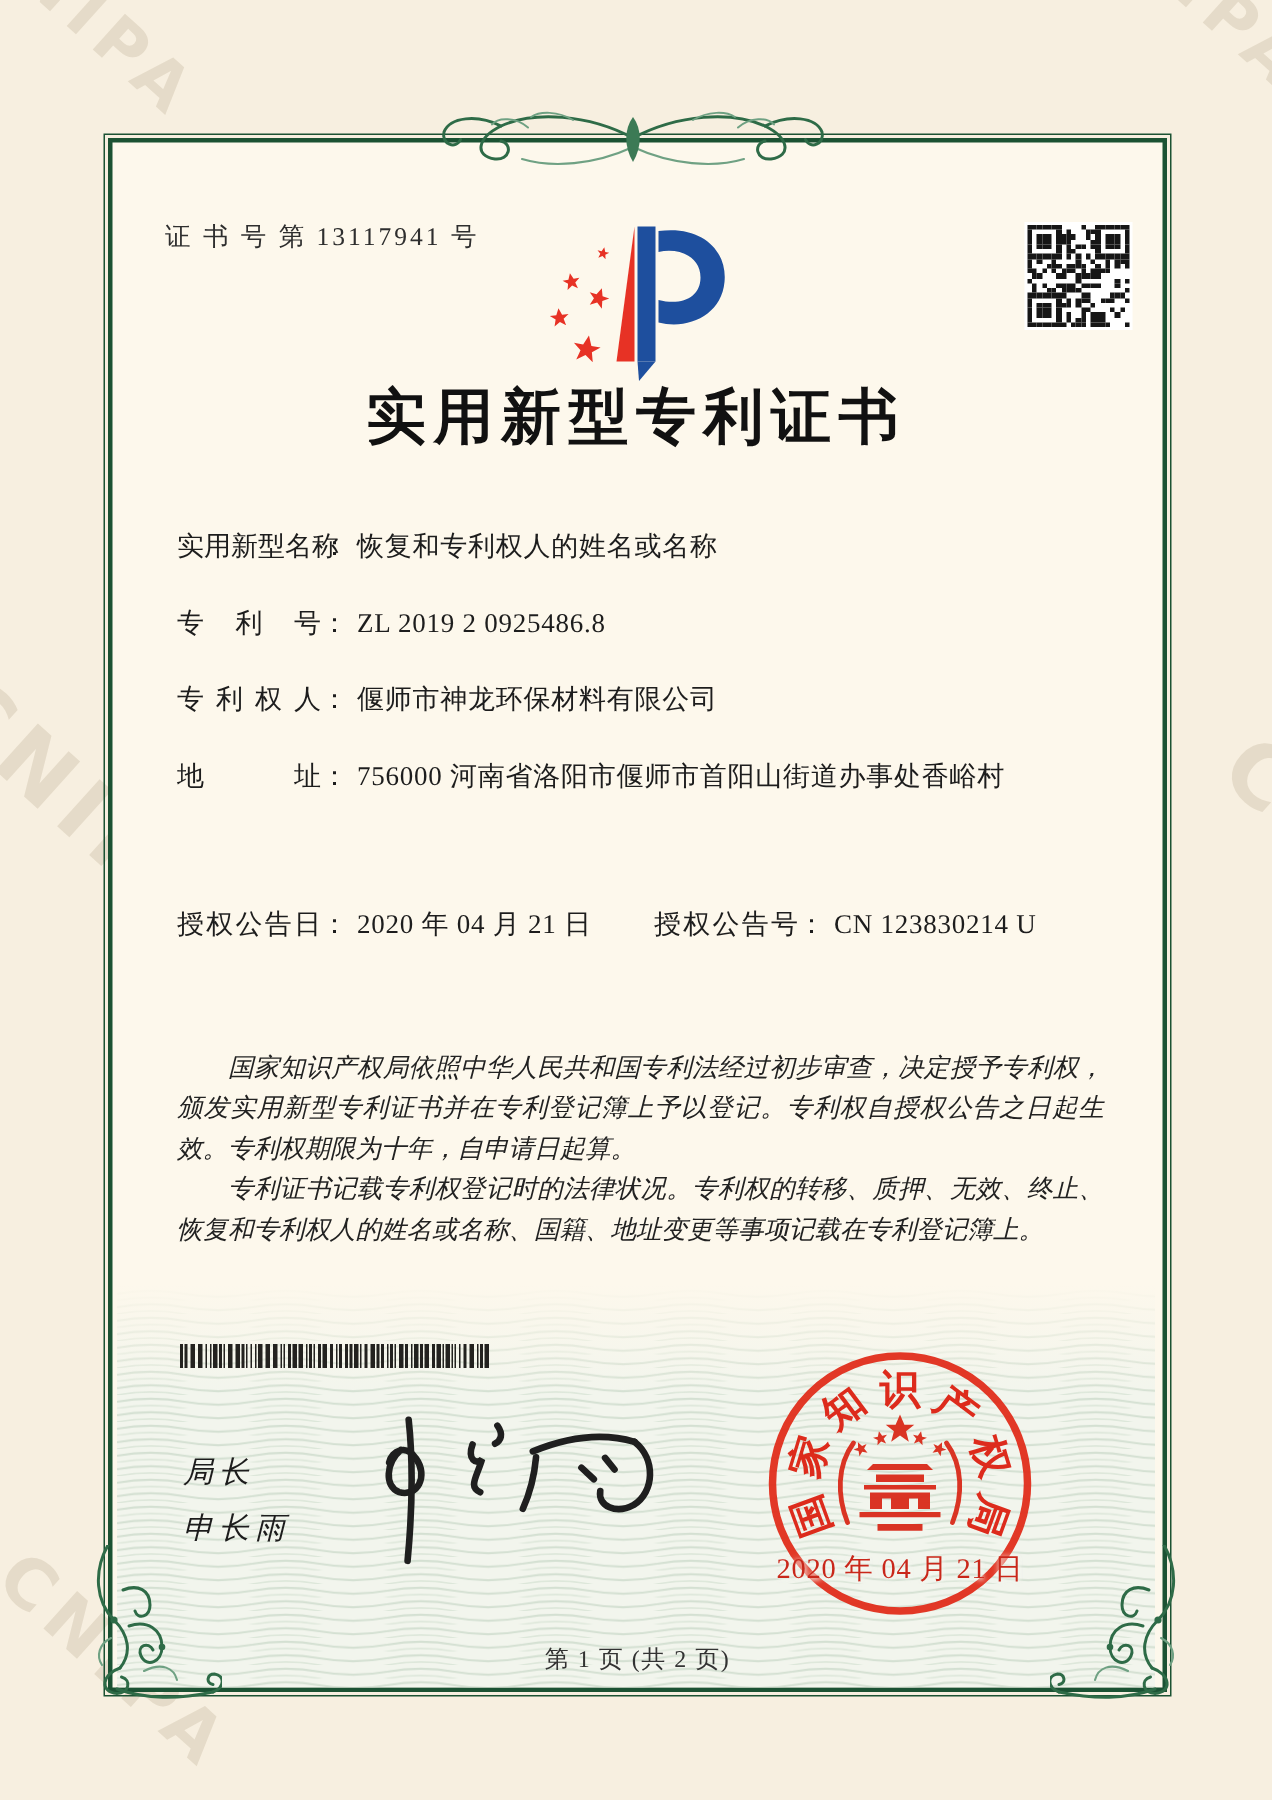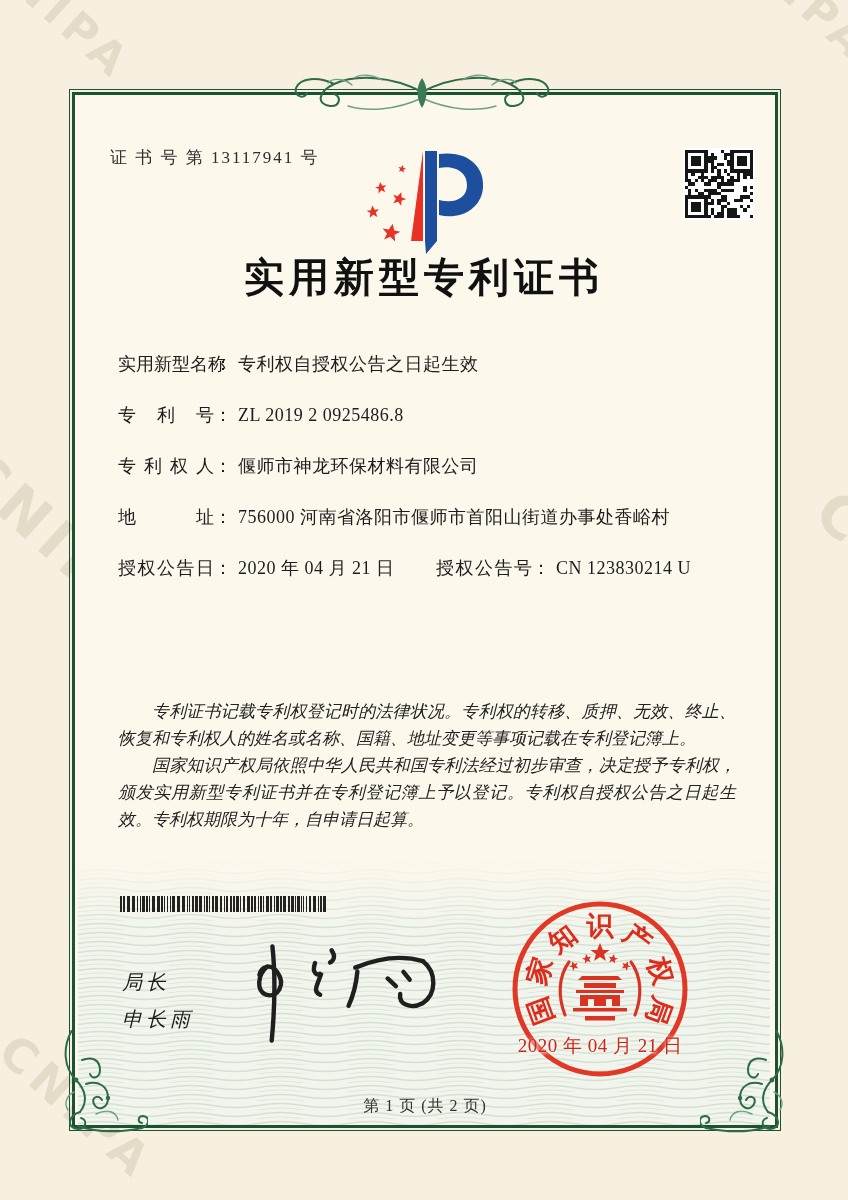--- a/index.html
+++ b/index.html
@@ -29,21 +29,21 @@
       display:grid;grid-template-columns:repeat(21,1fr);grid-template-rows:repeat(21,1fr);padding:2px;box-sizing:border-box;}
   .qr div{background:#161616;}
   .title{position:absolute;left:0;top:250px;width:848px;text-align:center;z-index:4;
          font-size:40px;font-weight:bold;letter-spacing:5px;color:#111;}
 
   .fields{position:absolute;left:118px;top:352px;width:620px;z-index:4;font-size:18px;color:#1d1d1d;}
   .field-row{height:51px;line-height:24px;white-space:nowrap;}
   .f-label{display:inline-block;width:96px;text-align:justify;text-align-last:justify;vertical-align:top;}
   .f-colon{vertical-align:top;}
   .f-value{margin-left:6px;vertical-align:top;letter-spacing:0.5px;}
-  .grant{position:relative;}
+  .grant{position:relative;margin-top:48px;}
   .grant-no{position:absolute;left:318px;top:0;}
 
   .body-text{position:absolute;left:118px;top:698px;width:618px;z-index:4;font-size:17px;line-height:27px;
              color:#222;text-align:justify;font-style:italic;}
   .body-text p{margin:0;text-indent:2em;}
 
   .barcode{position:absolute;left:120px;top:896px;width:216px;height:16px;z-index:4;font-size:0;white-space:nowrap;}
   .barcode i{display:inline-block;height:16px;background:#23221f;vertical-align:top;}
 
   .signer{position:absolute;left:122px;top:970px;z-index:4;font-size:20px;color:#1c1c1c;font-style:italic;}
@@ -377,42 +377,42 @@
       <div style="grid-row-start: 21; grid-column-start: 15;"></div>
       <div style="grid-row-start: 21; grid-column-start: 16;"></div>
       <div style="grid-row-start: 21; grid-column-start: 17;"></div>
       <div style="grid-row-start: 21; grid-column-start: 21;"></div>
     </div>
 
   <div class="title">实用新型专利证书</div>
 
   <div class="fields">
     <div class="field-row">
-      <span class="f-label">实用新型名称</span><span class="f-colon">：</span><span class="f-value">专利权自授权公告之日起生效</span>
+      <span class="f-label">实用新型名称</span><span class="f-colon">：</span><span class="f-value">恢复和专利权人的姓名或名称</span>
     </div>
     <div class="field-row">
       <span class="f-label">专利号</span><span class="f-colon">：</span><span class="f-value">ZL 2019 2 0925486.8</span>
     </div>
     <div class="field-row">
       <span class="f-label">专利权人</span><span class="f-colon">：</span><span class="f-value">偃师市神龙环保材料有限公司</span>
     </div>
     <div class="field-row">
       <span class="f-label">地址</span><span class="f-colon">：</span><span class="f-value">756000 河南省洛阳市偃师市首阳山街道办事处香峪村</span>
     </div>
     <div class="field-row grant">
       <span class="f-label">授权公告日</span><span class="f-colon">：</span><span class="f-value">2020 年 04 月 21 日</span>
       <span class="grant-no">
         <span class="f-label">授权公告号</span><span class="f-colon">：</span><span class="f-value">CN 123830214 U</span>
       </span>
     </div>
   </div>
 
   <div class="body-text">
+    <p>国家知识产权局依照中华人民共和国专利法经过初步审查，决定授予专利权，颁发实用新型专利证书并在专利登记簿上予以登记。专利权自授权公告之日起生效。专利权期限为十年，自申请日起算。</p>
     <p>专利证书记载专利权登记时的法律状况。专利权的转移、质押、无效、终止、恢复和专利权人的姓名或名称、国籍、地址变更等事项记载在专利登记簿上。</p>
-    <p>国家知识产权局依照中华人民共和国专利法经过初步审查，决定授予专利权，颁发实用新型专利证书并在专利登记簿上予以登记。专利权自授权公告之日起生效。专利权期限为十年，自申请日起算。</p>
   </div>
 
   <div class="barcode" id="barcode"><i style="width: 2px; margin-right: 1px;"></i><i style="width: 2px; margin-right: 2px;"></i><i style="width: 3px; margin-right: 2px;"></i><i style="width: 3px; margin-right: 2px;"></i><i style="width: 1px; margin-right: 2px;"></i><i style="width: 1px; margin-right: 1px;"></i><i style="width: 3px; margin-right: 1px;"></i><i style="width: 2px; margin-right: 1px;"></i><i style="width: 1px; margin-right: 2px;"></i><i style="width: 3px; margin-right: 2px;"></i><i style="width: 3px; margin-right: 1px;"></i><i style="width: 2px; margin-right: 1px;"></i><i style="width: 1px; margin-right: 2px;"></i><i style="width: 1px; margin-right: 2px;"></i><i style="width: 1px; margin-right: 1px;"></i><i style="width: 3px; margin-right: 2px;"></i><i style="width: 3px; margin-right: 2px;"></i><i style="width: 3px; margin-right: 2px;"></i><i style="width: 1px; margin-right: 1px;"></i><i style="width: 1px; margin-right: 2px;"></i><i style="width: 2px; margin-right: 1px;"></i><i style="width: 3px; margin-right: 1px;"></i><i style="width: 3px; margin-right: 2px;"></i><i style="width: 1px; margin-right: 1px;"></i><i style="width: 2px; margin-right: 1px;"></i><i style="width: 1px; margin-right: 2px;"></i><i style="width: 2px; margin-right: 1px;"></i><i style="width: 3px; margin-right: 2px;"></i><i style="width: 2px; margin-right: 2px;"></i><i style="width: 1px; margin-right: 1px;"></i><i style="width: 2px; margin-right: 2px;"></i><i style="width: 2px; margin-right: 1px;"></i><i style="width: 2px; margin-right: 1px;"></i><i style="width: 3px; margin-right: 1px;"></i><i style="width: 1px; margin-right: 2px;"></i><i style="width: 2px; margin-right: 2px;"></i><i style="width: 3px; margin-right: 1px;"></i><i style="width: 2px; margin-right: 1px;"></i><i style="width: 2px; margin-right: 2px;"></i><i style="width: 1px; margin-right: 1px;"></i><i style="width: 2px; margin-right: 1px;"></i><i style="width: 1px; margin-right: 2px;"></i><i style="width: 3px; margin-right: 1px;"></i><i style="width: 2px; margin-right: 2px;"></i><i style="width: 1px; margin-right: 1px;"></i><i style="width: 3px; margin-right: 1px;"></i><i style="width: 2px; margin-right: 1px;"></i><i style="width: 3px; margin-right: 2px;"></i><i style="width: 2px; margin-right: 1px;"></i><i style="width: 3px; margin-right: 1px;"></i><i style="width: 1px; margin-right: 1px;"></i><i style="width: 3px; margin-right: 1px;"></i><i style="width: 1px; margin-right: 1px;"></i><i style="width: 1px; margin-right: 2px;"></i><i style="width: 1px; margin-right: 2px;"></i><i style="width: 2px; margin-right: 2px;"></i><i style="width: 3px; margin-right: 2px;"></i><i style="width: 1px; margin-right: 1px;"></i><i style="width: 2px; margin-right: 1px;"></i><i style="width: 3px; margin-right: 2px;"></i></div>
 
   <div class="signer">
     <div>局长</div>
     <div class="s-name">申长雨</div>
   </div>
 
   <svg class="sig" width="212" height="118" viewBox="0 0 212 118">

